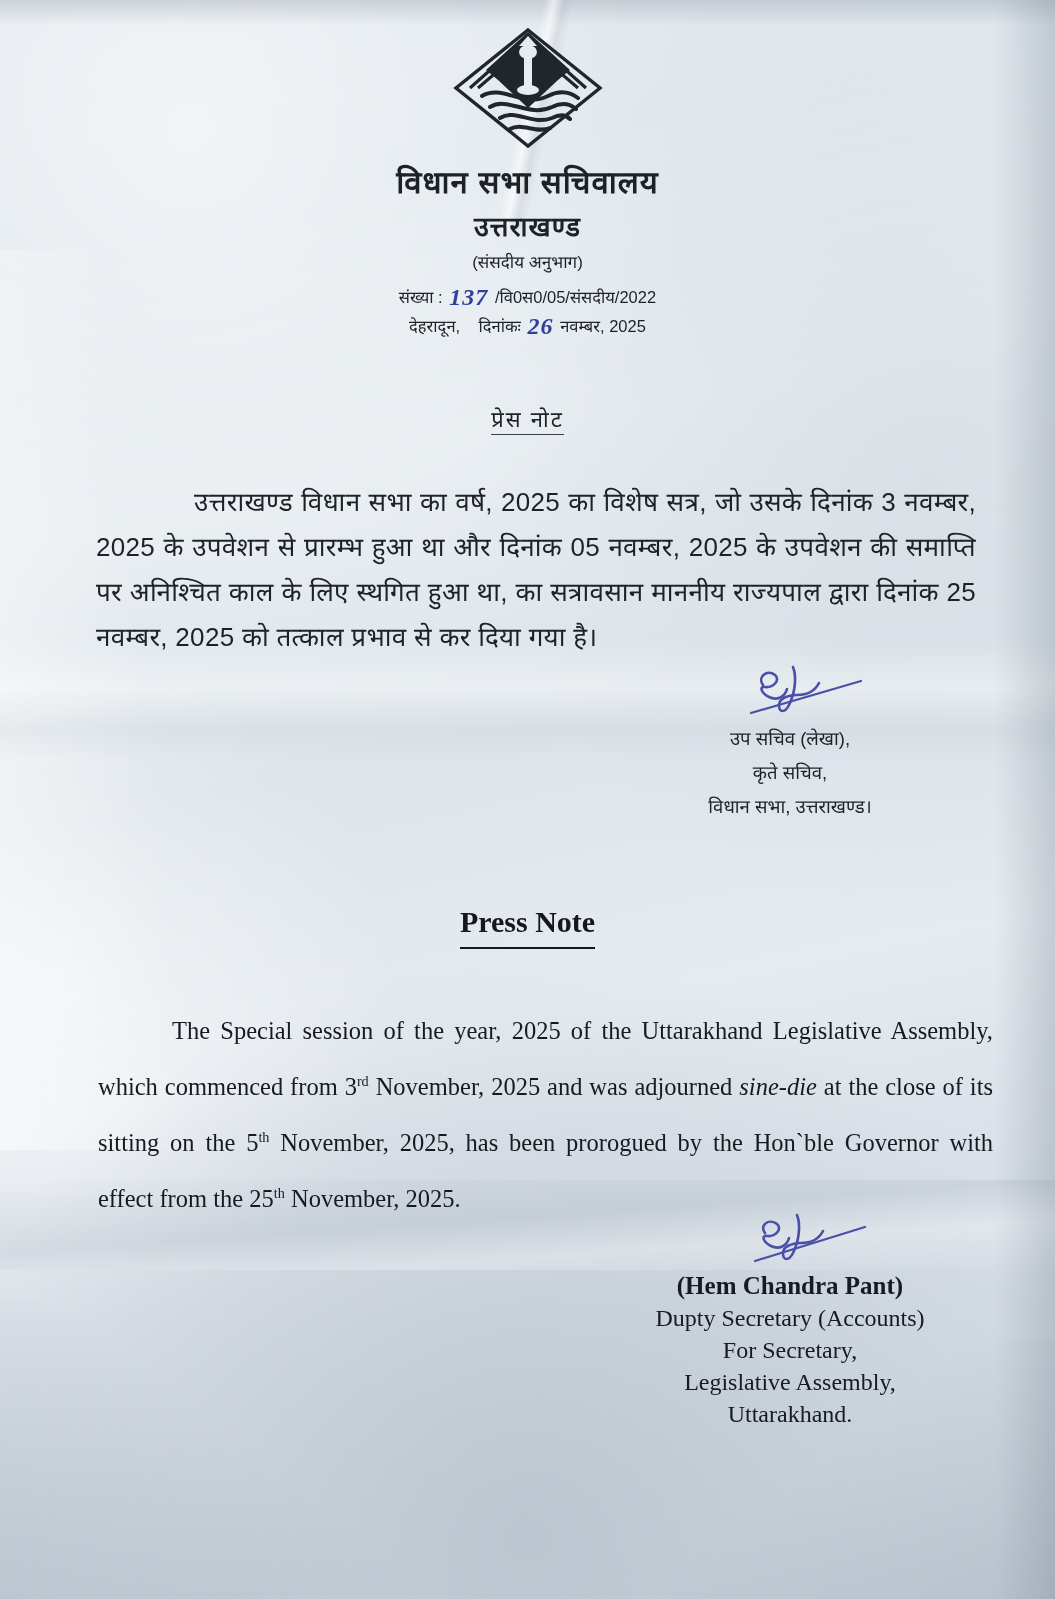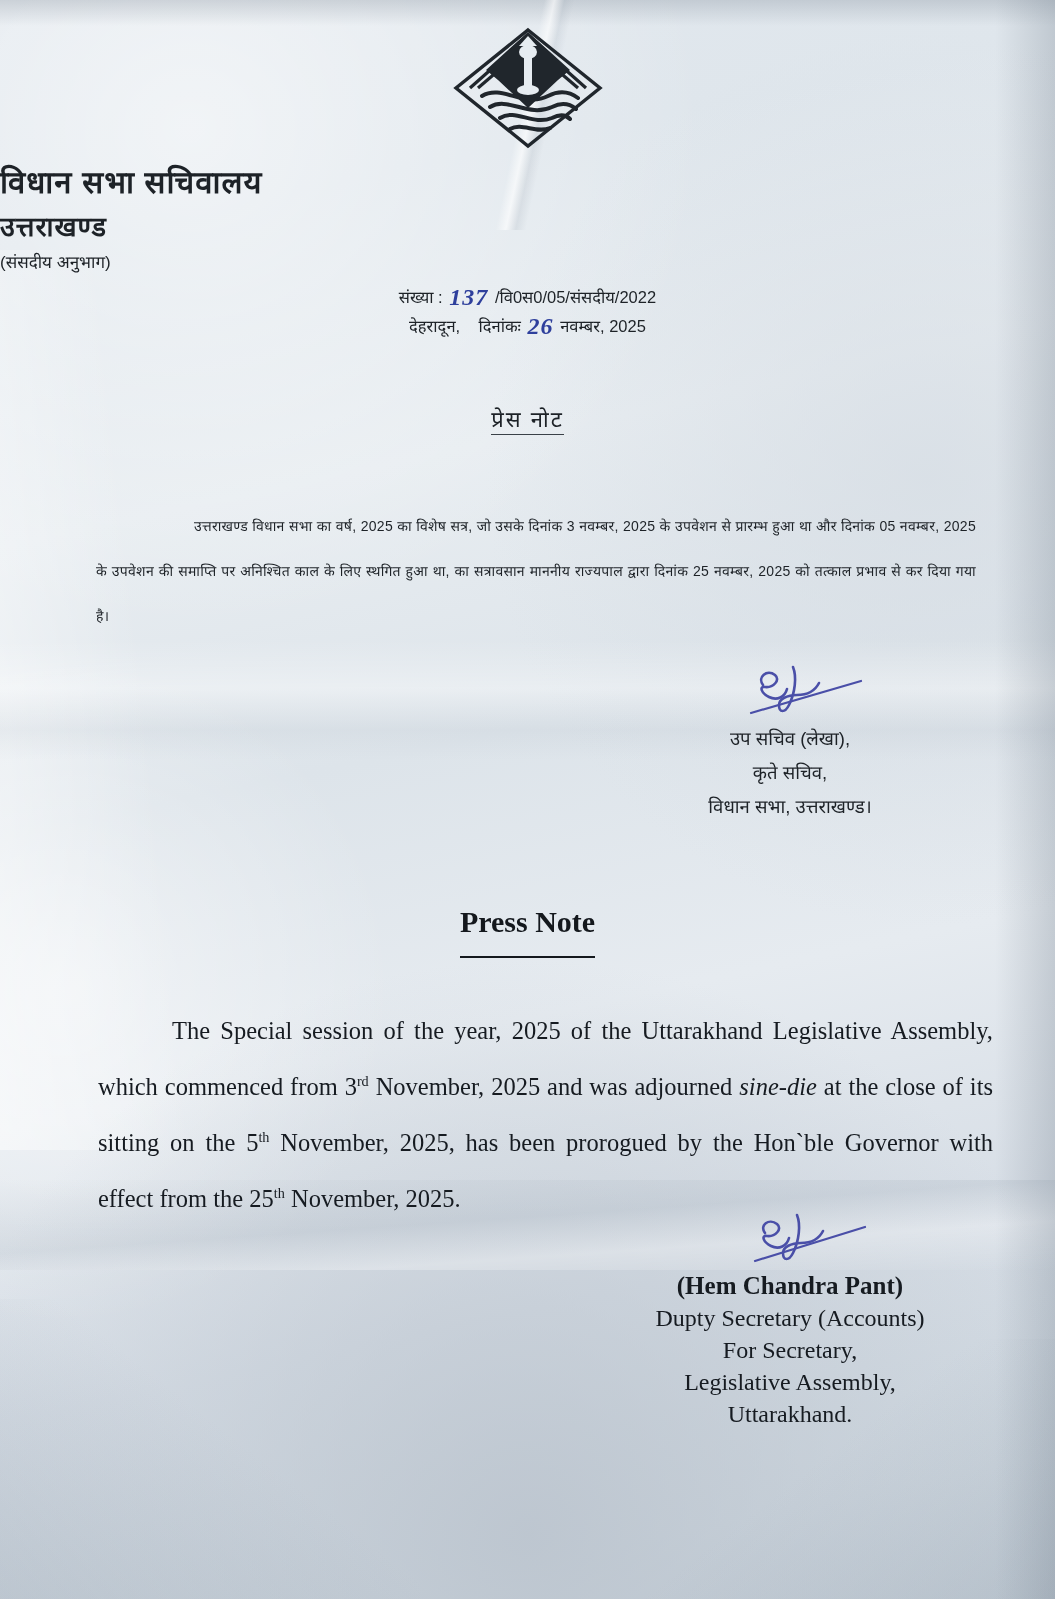--- a/index.html
+++ b/index.html
@@ -89,20 +89,21 @@
     color: #4d545c;
     margin-top: 1px;
     opacity: 0.82;
   }
 
   
   .hdr {
     position: absolute;
     left: 0;
     width: 1055px;
+    text-align: center;
     font-family: "Liberation Sans", sans-serif;
     color: #1d2227;
   }
   .hdr-line1 {
     top: 160px;
     font-size: 31px;
     font-weight: 700;
     letter-spacing: 1px;
   }
   .hdr-line2 {
@@ -154,25 +155,25 @@
   }
   .title-hi span {
     border-bottom: 1.5px solid #3a4148;
     padding-bottom: 2px;
     letter-spacing: 2px;
   }
 
   
   .body-hi {
     position: absolute;
-    top: 504px;
+    top: 480px;
     left: 96px;
     width: 880px;
     font-family: "Liberation Sans", sans-serif;
-    font-size: 14px;
+    font-size: 26px;
     line-height: 45px;
     color: #1d2227;
     text-align: justify;
     text-align-last: left;
     letter-spacing: 0.3px;
   }
   .body-hi .indent {
     display: inline-block;
     width: 98px;
   }
@@ -207,21 +208,21 @@
     left: 0;
     width: 1055px;
     text-align: center;
     font-family: "Liberation Serif", serif;
     font-size: 30px;
     font-weight: 700;
     color: #14181d;
   }
   .title-en span {
     border-bottom: 2px solid #14181d;
-    padding-bottom: 18px;
+    padding-bottom: 9px;
   }
 
   
   .body-en {
     position: absolute;
     top: 1005px;
     left: 98px;
     width: 895px;
     font-family: "Liberation Serif", serif;
     font-size: 24.5px;

